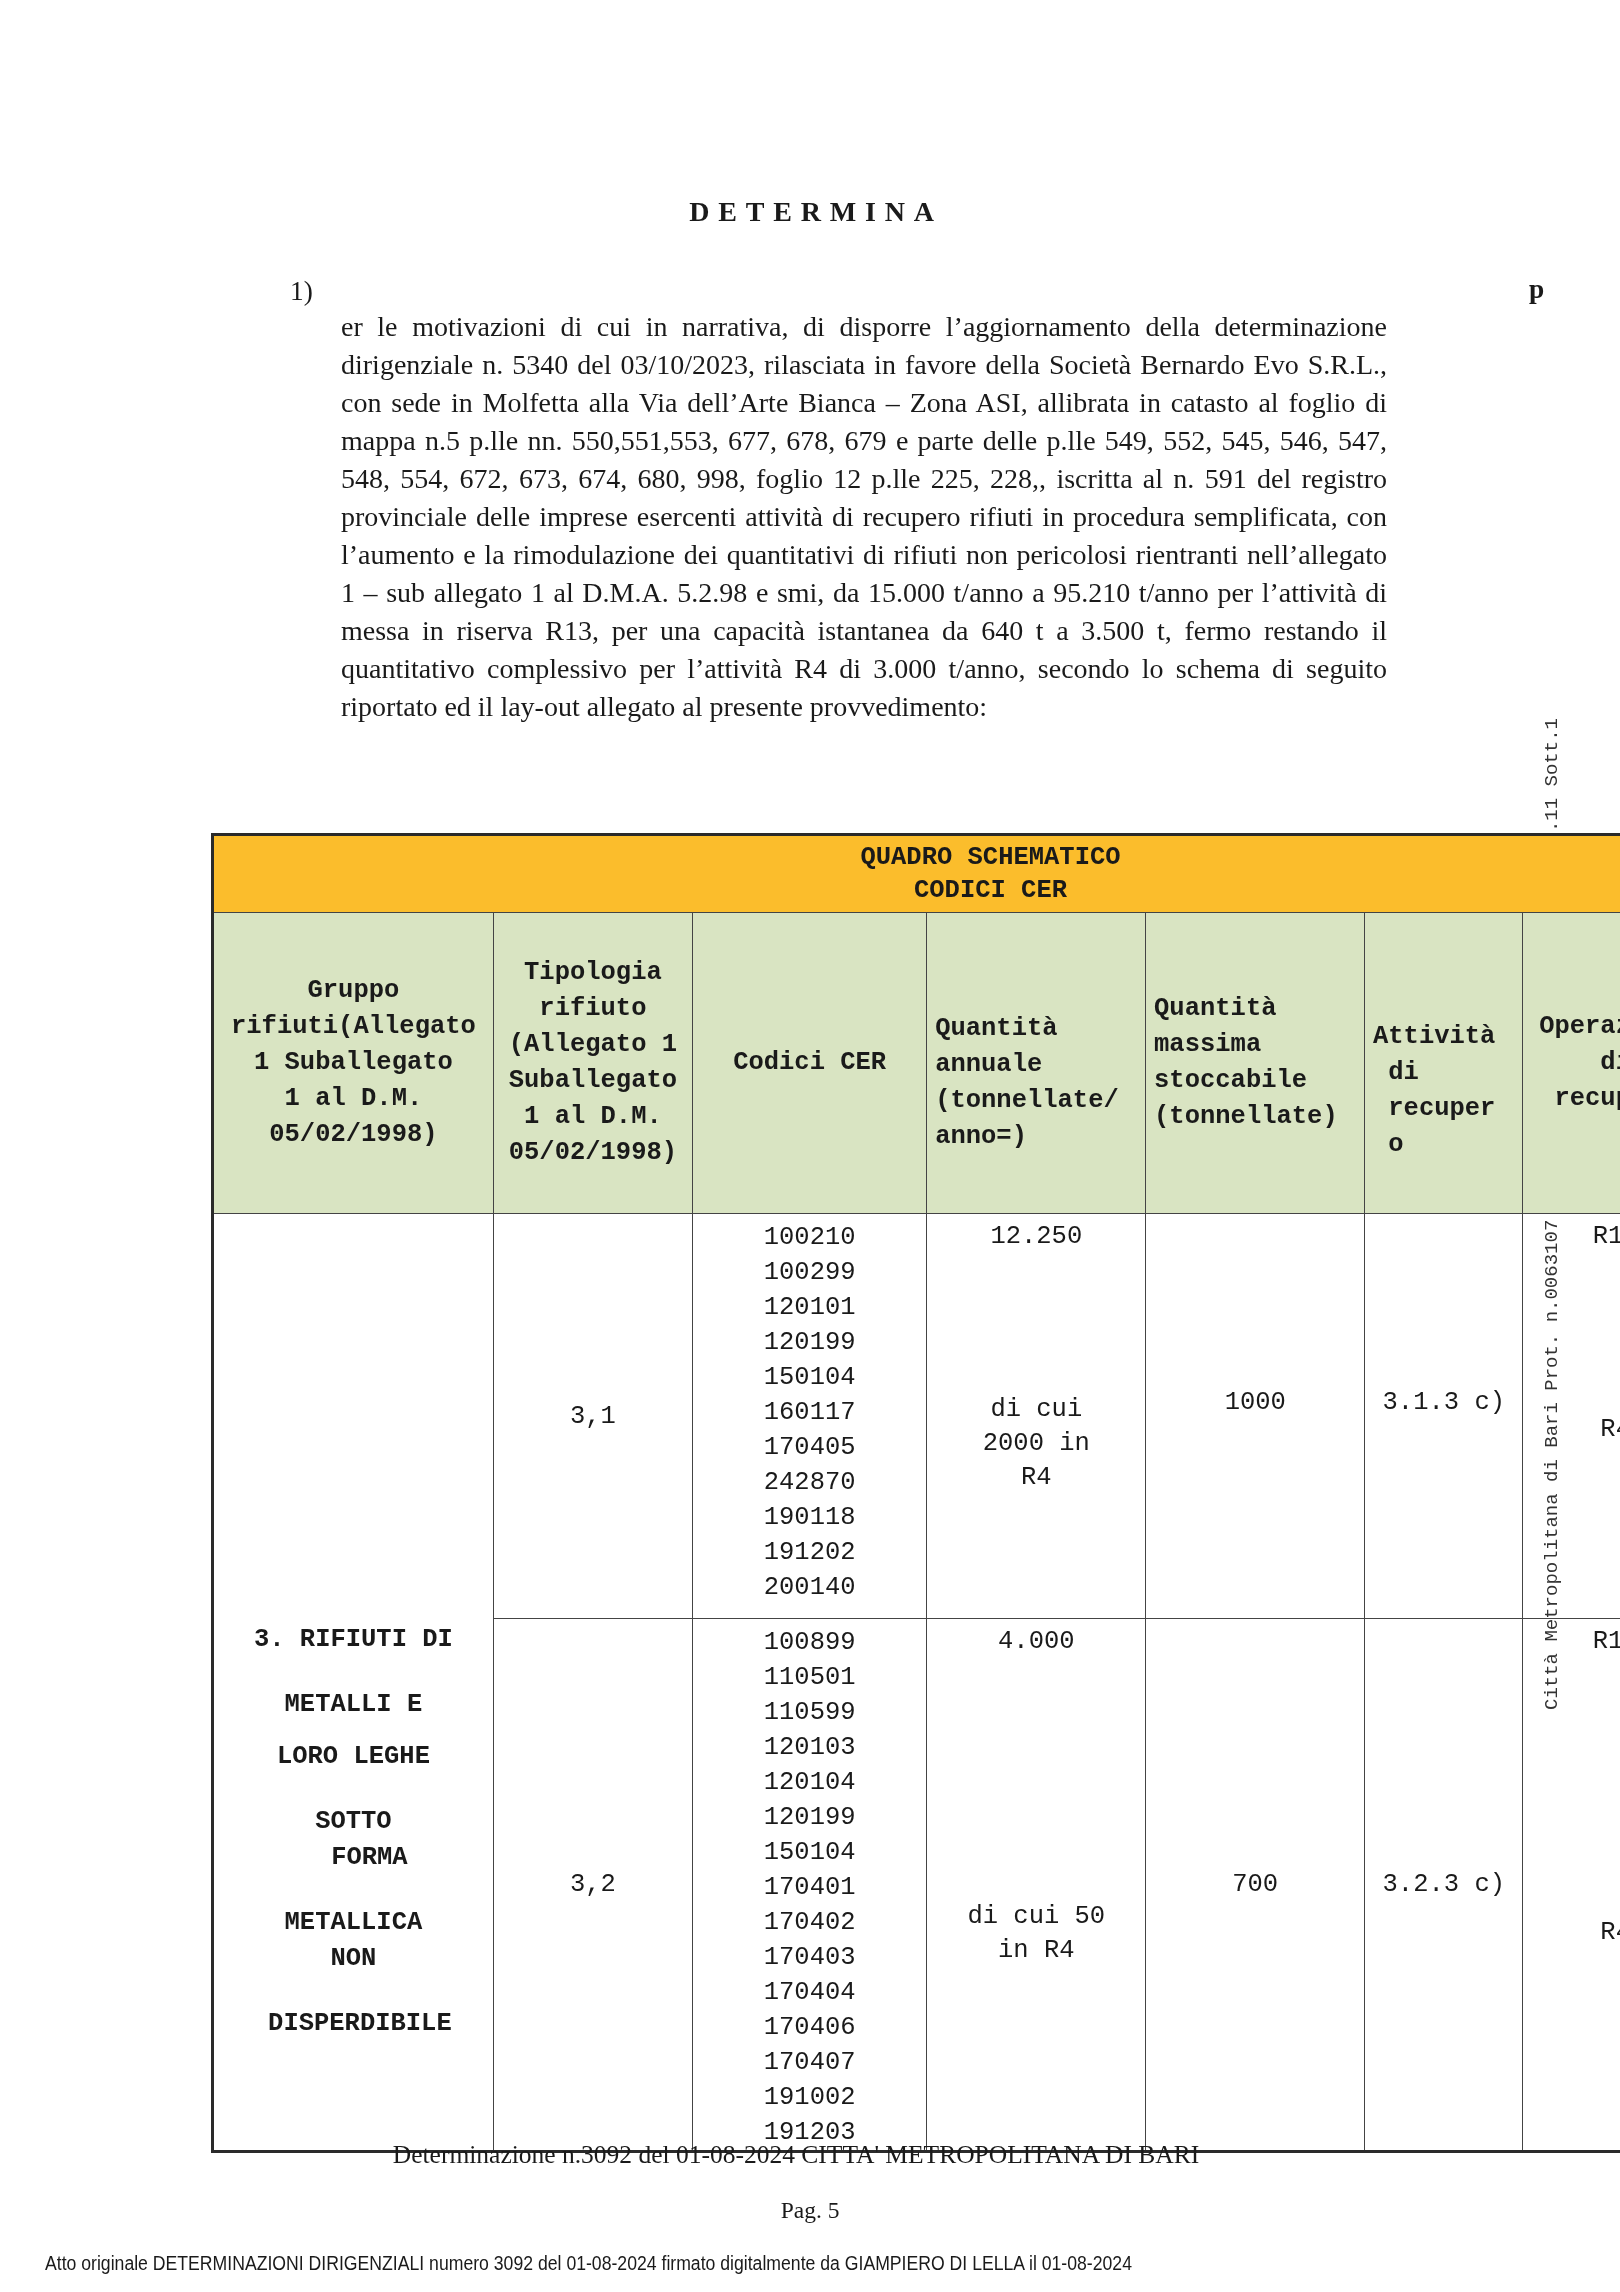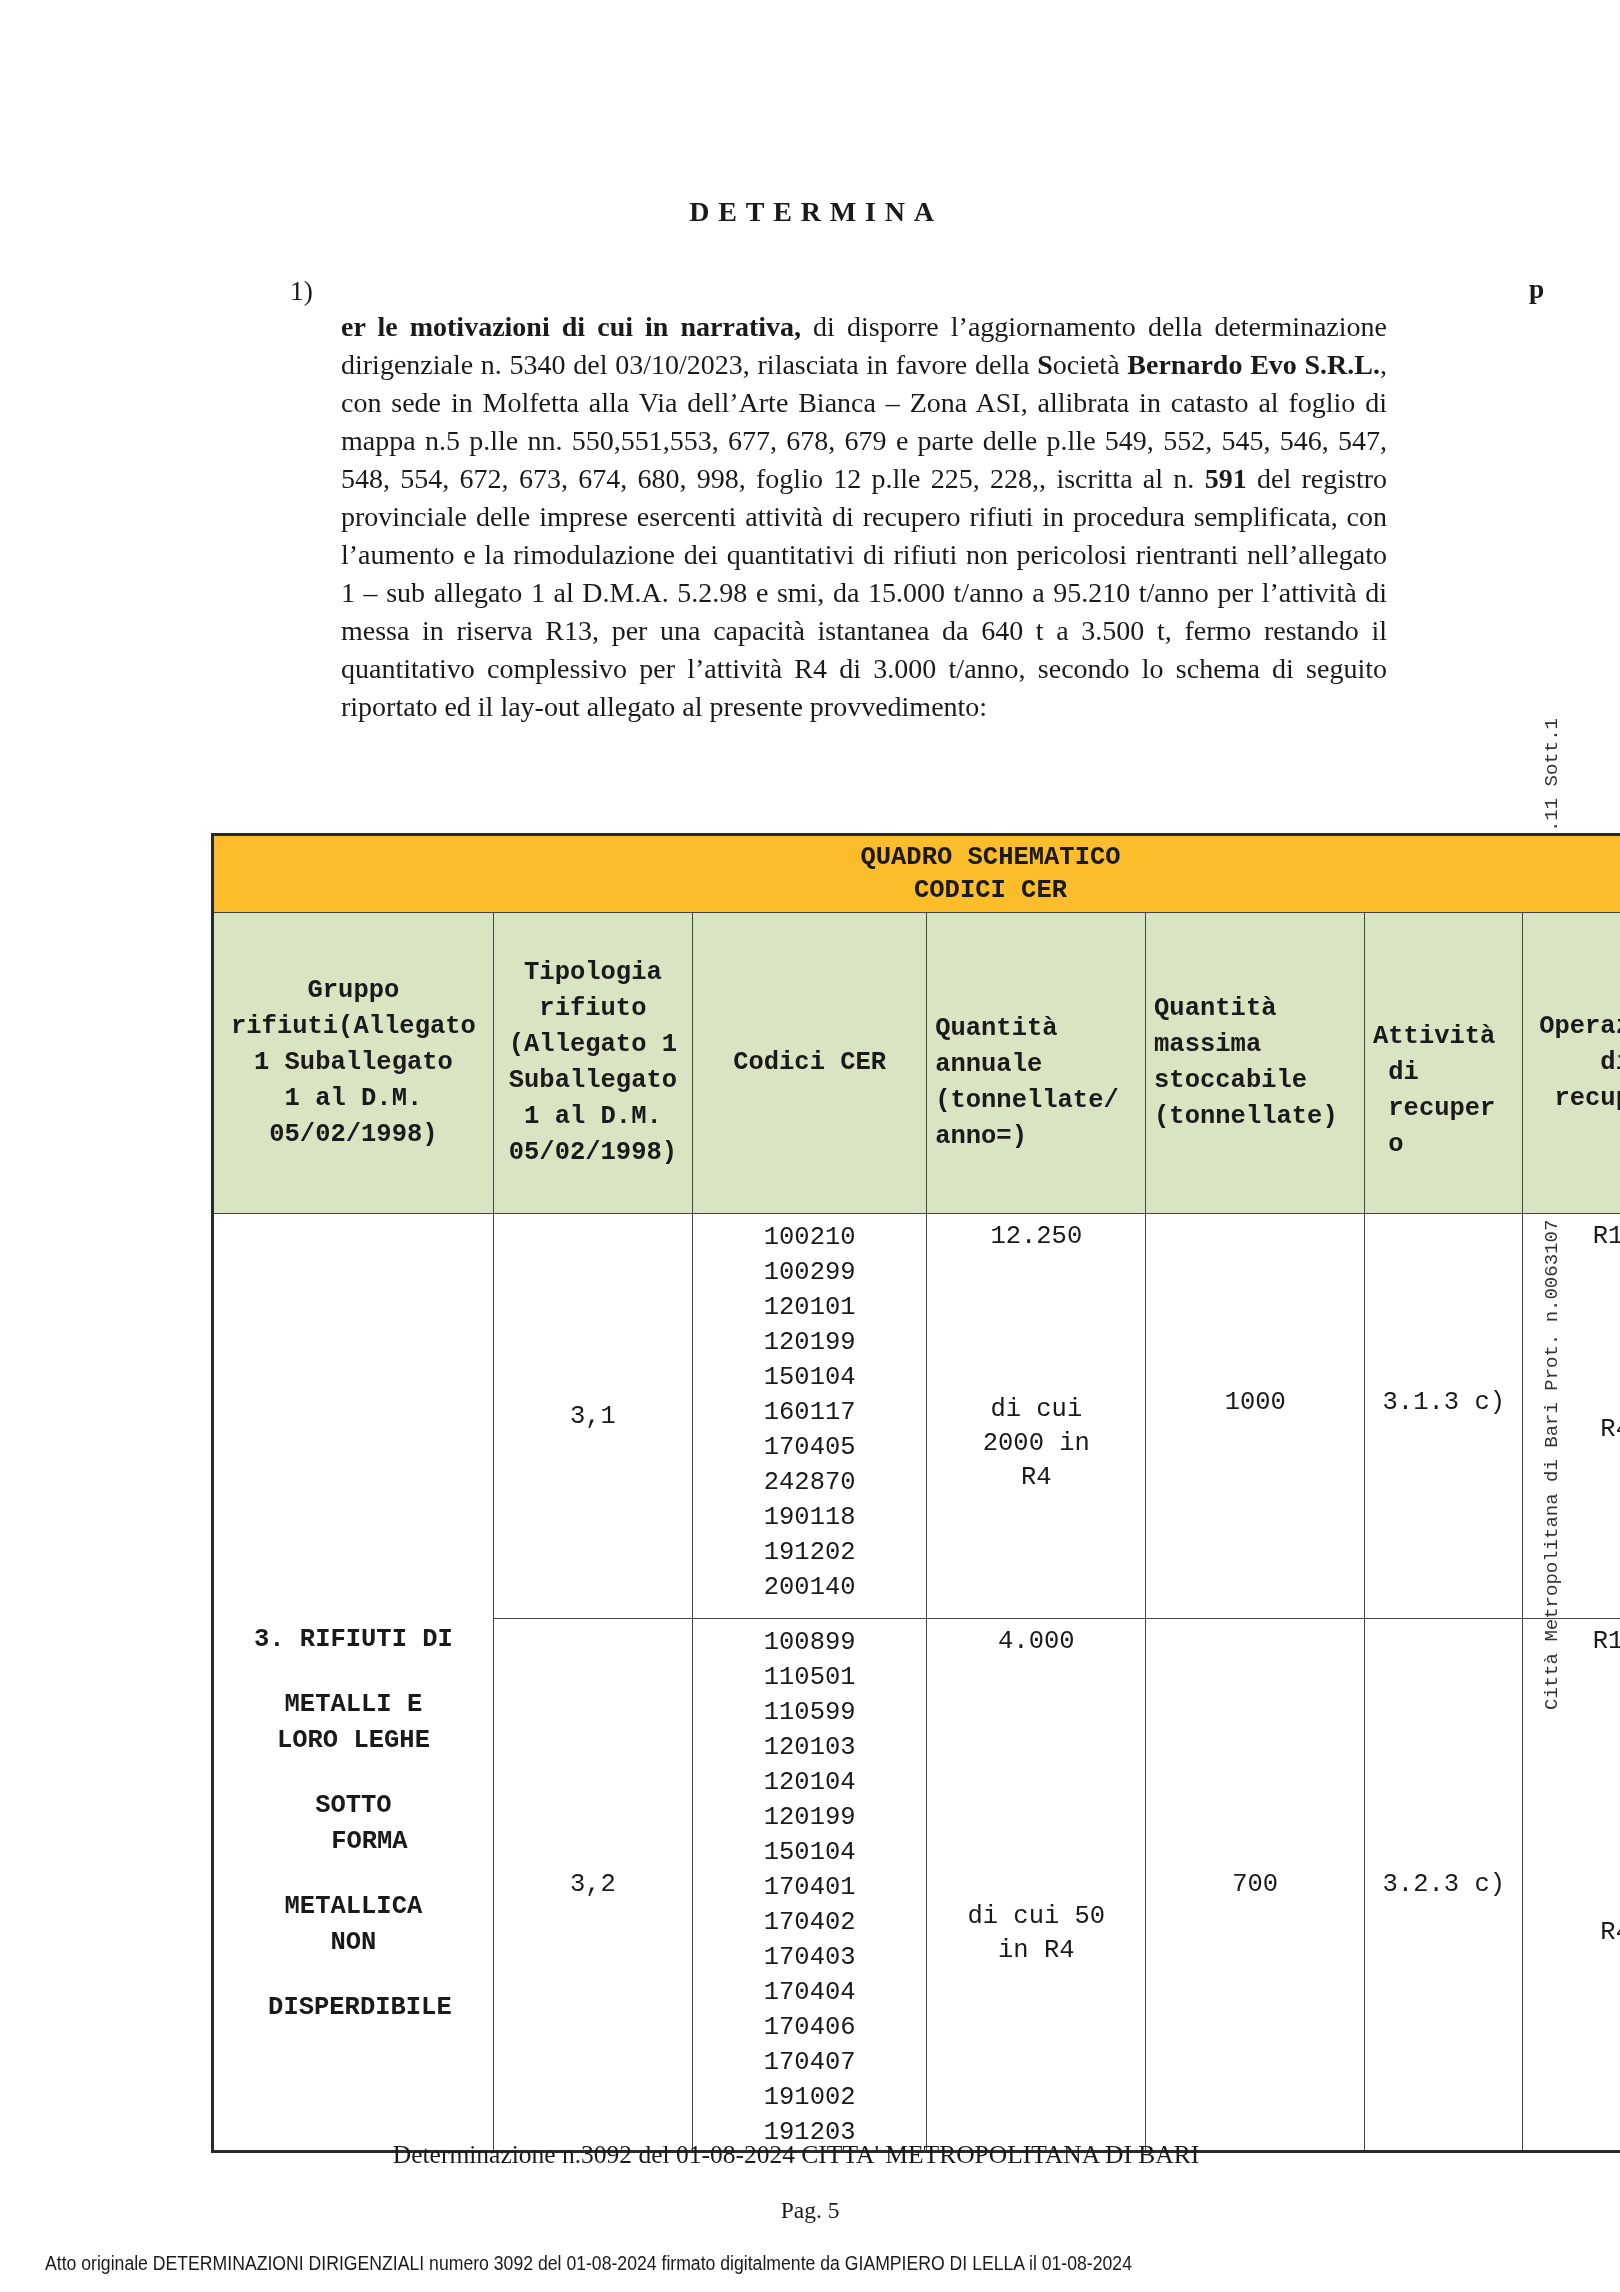--- a/index.html
+++ b/index.html
@@ -5,21 +5,21 @@
   html, body { margin:0; padding:0; background:#fff; }
   body { width:1620px; height:2293px; position:relative; overflow:hidden; color:#1a1a1a; }
   .serif { font-family:"Liberation Serif", "DejaVu Serif", serif; }
   .sans { font-family:"Liberation Sans", "DejaVu Sans", sans-serif; }
   .mono { font-family:"Liberation Mono", "DejaVu Sans Mono", monospace; }
 
   #title { position:absolute; left:0; width:1632px; top:196px; text-align:center; font-size:28px; font-weight:bold; letter-spacing:8.8px; }
   #item-num { position:absolute; left:290px; top:276px; font-size:27.4px; }
   #margin-p { position:absolute; left:1529px; top:274px; font-size:27.4px; font-weight:bold; }
   #para { position:absolute; left:341px; top:308px; width:1046px; font-size:28px; line-height:38px; text-align:justify; }
-  #para b { font-weight:bold; }
+  #para b { font-weight:normal; }
 
   #side { position:absolute; left:1541px; top:1710px; transform-origin:0 0; transform:rotate(-90deg); font-size:19px; white-space:nowrap; color:#333; }
 
   table#cer { position:absolute; left:211px; top:833px; width:1500px; border-collapse:collapse; border:3.9px solid #2a2a2a; font-family:Liberation Mono, monospace; }
   #cer td, #cer th { border:1px solid #444; padding:0; text-align:center; vertical-align:middle; }
   #cer .orange { background:#fbbd2c; height:76px; font-weight:bold; font-size:25.5px; line-height:33px; padding-left:59px; }
   #cer tr.hdr th { background:#d9e4c2; font-weight:bold; font-size:25.5px; line-height:36px; height:245px; }
   #cer th.left { text-align:left; padding-left:7.8px; }
   #cer tr.g td { font-size:25.5px; }
   #cer .codes { vertical-align:top; padding-top:5.9px; line-height:35px; }
@@ -92,21 +92,21 @@
     <th>
           <div>Operazioni</div>
           <div>di</div>
           <div>recupero</div>
         </th>
   </tr>
   <tr class="g" style="height:405px">
     <td rowspan="2" class="group-text" style="vertical-align:top;padding-top:408px">
           <div style="margin-top: 0px;">3. RIFIUTI DI</div>
           <div style="margin-top: 29px;">METALLI E</div>
-          <div style="margin-top: 0px;">LORO LEGHE</div>
+          <div style="margin-top: 16px;">LORO LEGHE</div>
           <div style="margin-top: 29px;">SOTTO</div>
           <div style="margin-top: 0px; margin-left: 32px;">FORMA</div>
           <div style="margin-top: 29px;">METALLICA</div>
           <div style="margin-top: 0px;">NON</div>
           <div style="margin-top: 29px; padding-left: 13px;">DISPERDIBILE</div>
         </td>
     <td style="padding-top:0">3,1</td>
     <td class="codes">
           <div>100210</div>
           <div>100299</div>

